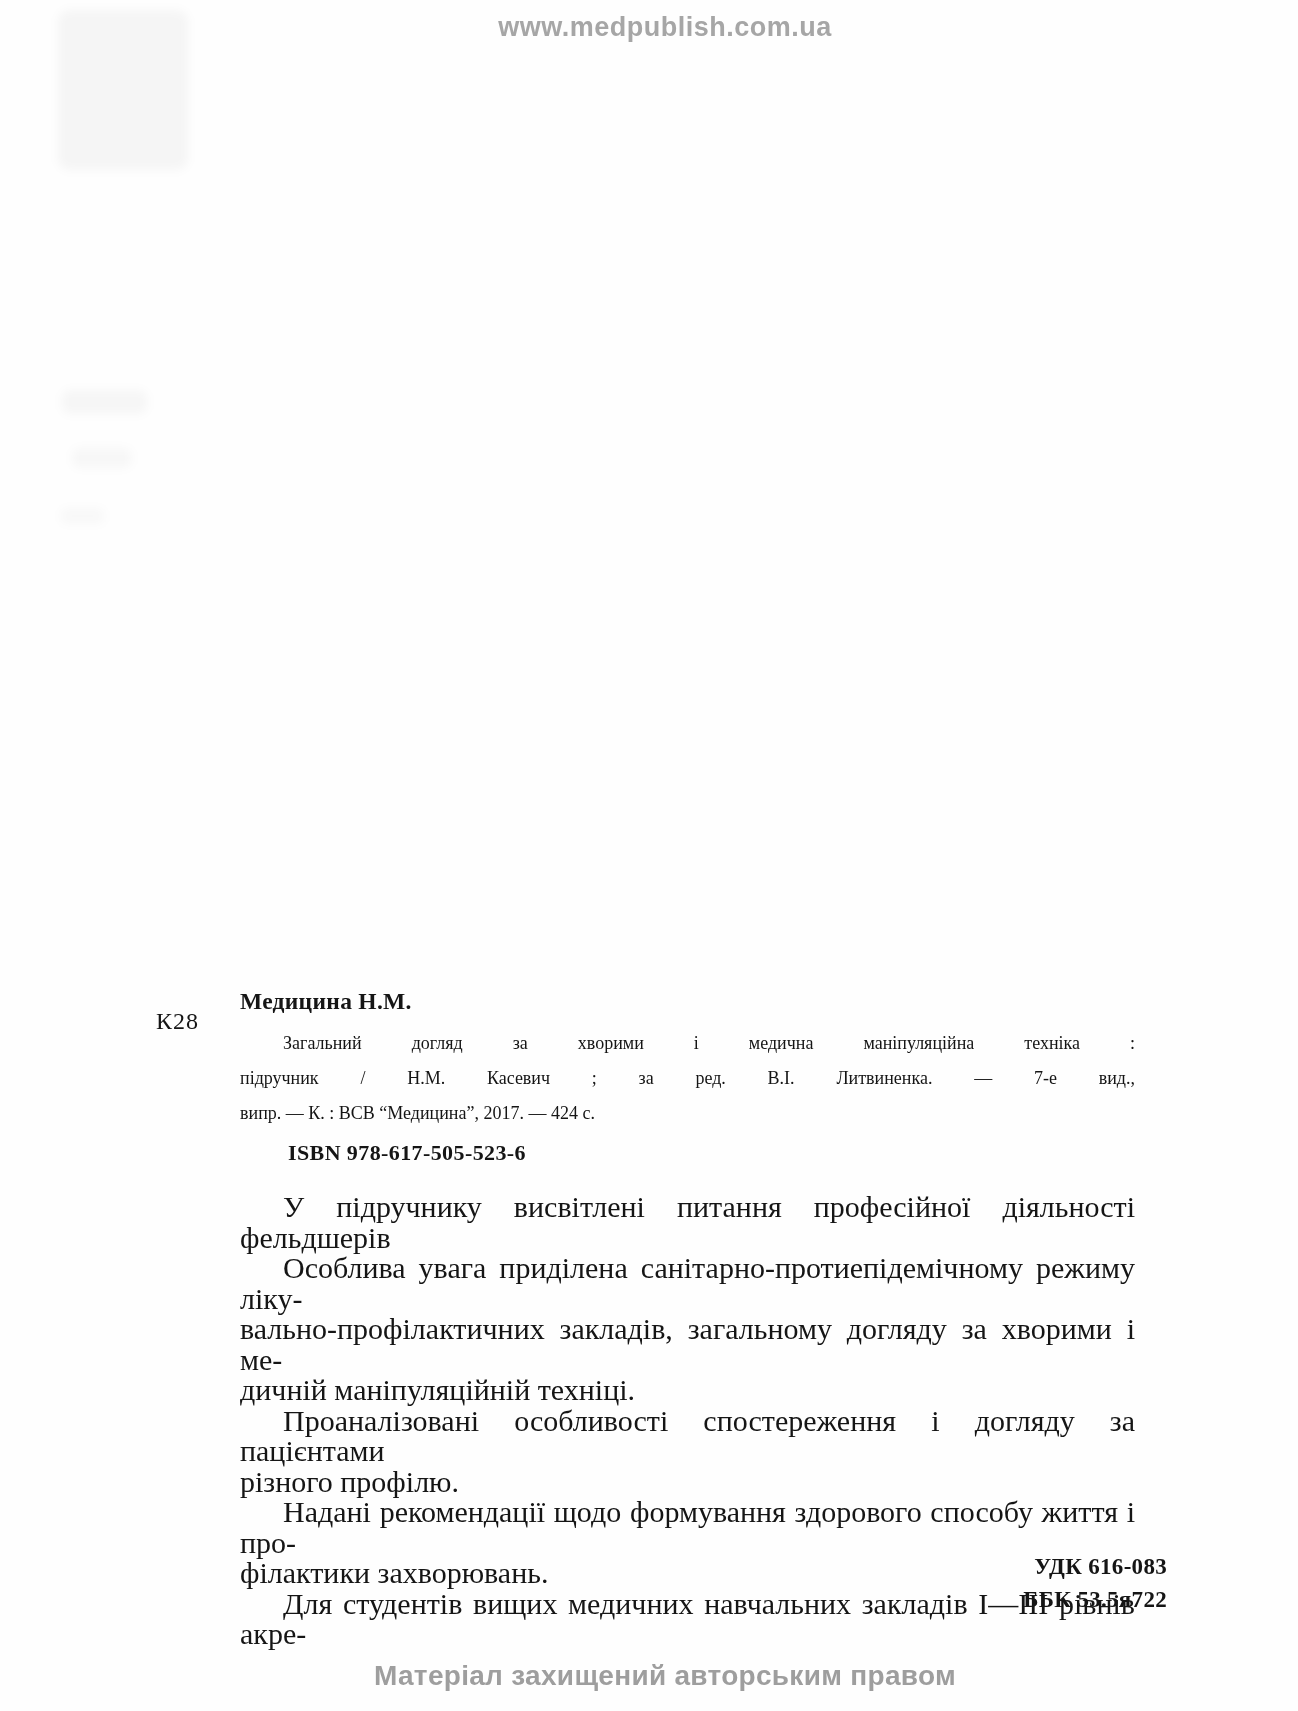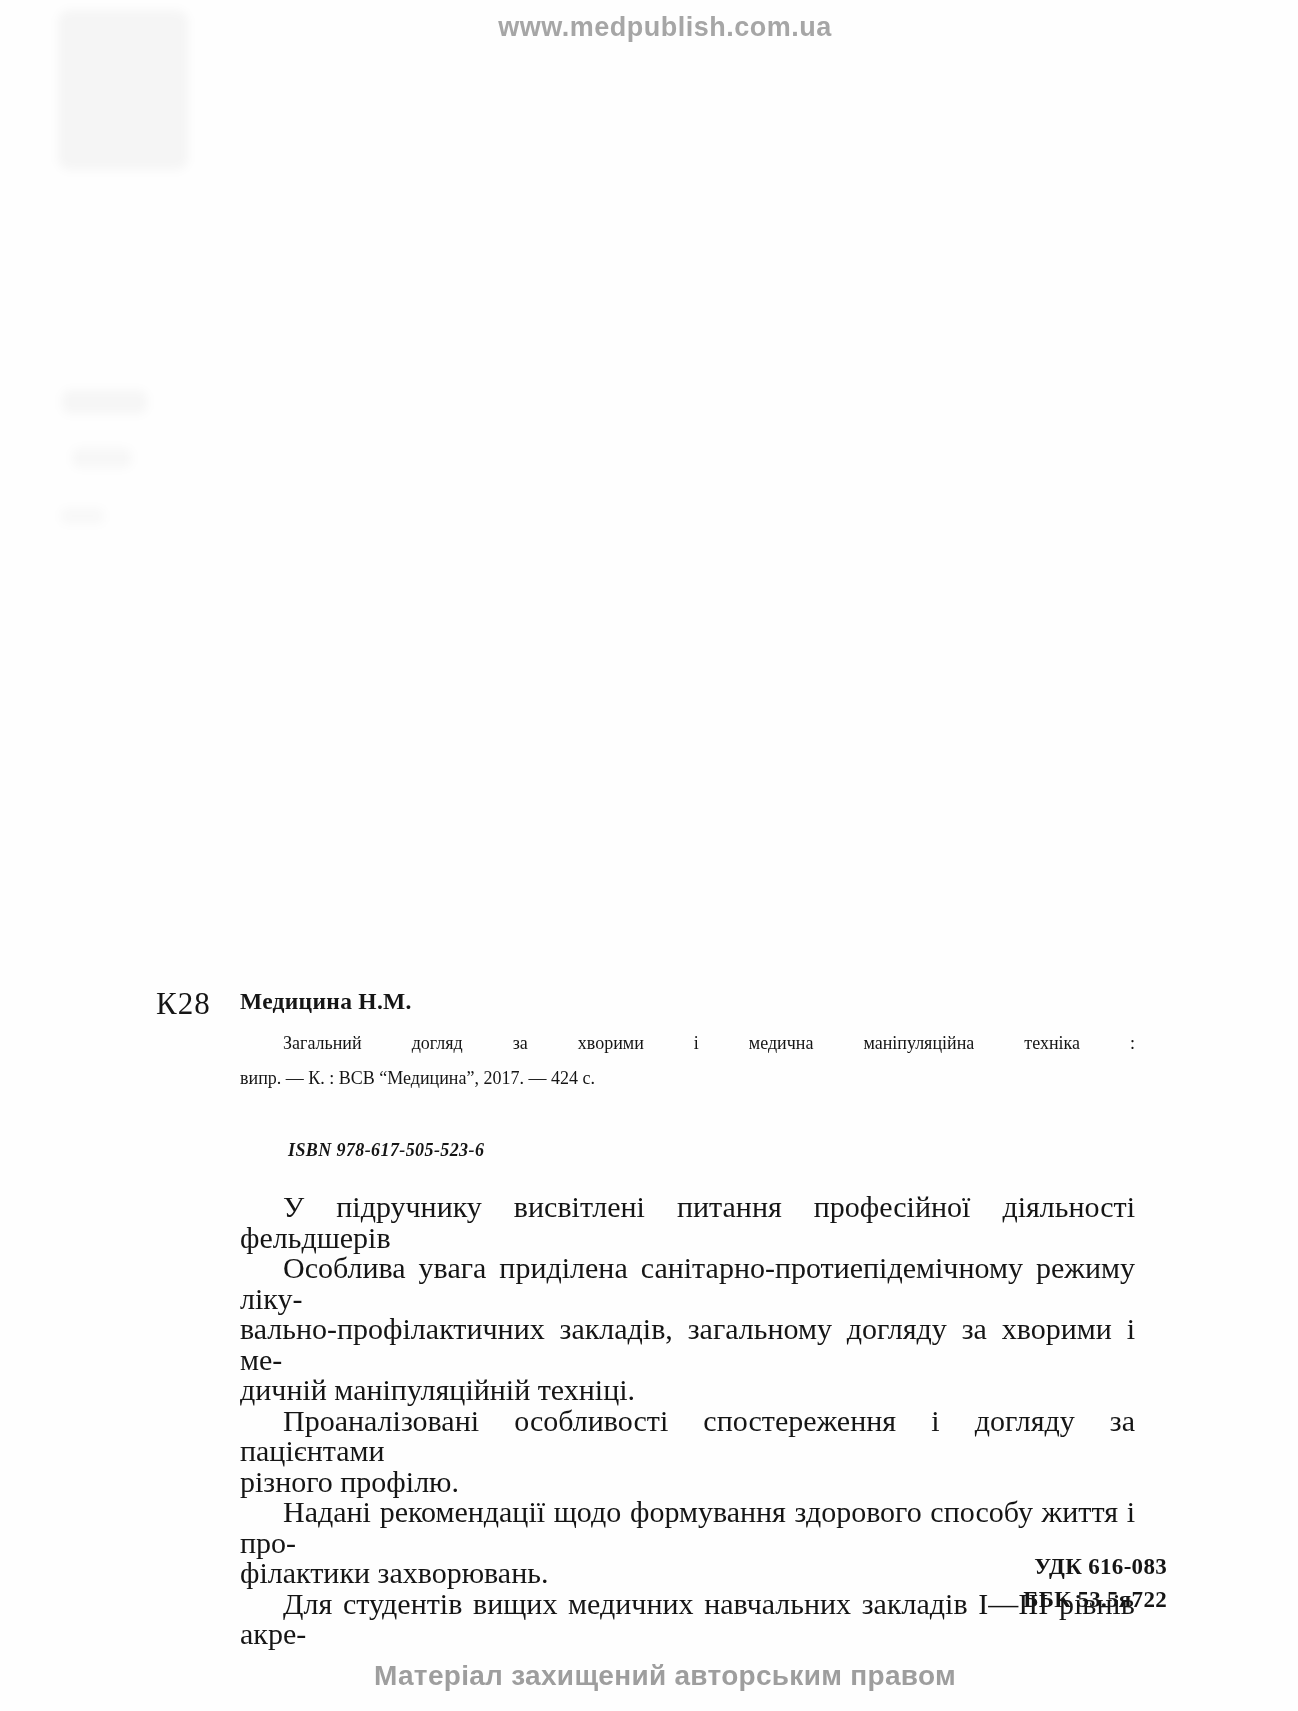--- a/index.html
+++ b/index.html
@@ -37,31 +37,31 @@
     font-weight: bold; font-size: 28px; letter-spacing: 0.3px;
     color: #9e9e9e;
   }
 
   
   .author-line {
     position: absolute; left: 240px; top: 988px;
     font-size: 23.5px; font-weight: bold; letter-spacing: 0.3px;
   }
   .index-code {
-    position: absolute; left: 156px; top: 986px;
-    font-size: 31px; letter-spacing: 1px;
+    position: absolute; left: 156px; top: 1008px;
+    font-size: 24px; letter-spacing: 1px;
   }
   .bib-block {
     position: absolute; left: 240px; top: 1026px; width: 895px;
     font-size: 18px; line-height: 35px;
   }
   .bib-block .jline:first-child { text-indent: 43px; }
   .isbn-line {
     position: absolute; left: 288px; top: 1140px;
-    font-size: 18px; font-weight: bold; letter-spacing: 0.4px; font-style: italic;
+    font-size: 22px; font-weight: bold; letter-spacing: 0.4px;
   }
 
   
   .annotation {
     position: absolute; left: 240px; top: 1192px; width: 895px;
     font-size: 30px; line-height: 30.5px;
   }
   .para .jline:first-child { text-indent: 43px; }
 
   
@@ -87,20 +87,21 @@
   <div class="artifact a4"></div>
 
   <div class="header-url">www.medpublish.com.ua</div>
 
   <div class="author-line">Медицина Н.М.</div>
 
   <div class="index-code">К28</div>
 
   <div class="bib-block">
       <div class="jline">Загальний догляд за хворими і медична маніпуляційна техніка :</div>
+      <div class="jline">підручник / Н.М. Касевич ; за ред. В.І. Литвиненка. — 7-е вид.,</div>
       <div class="jline jline-last">випр. — К. : ВСВ “Медицина”, 2017. — 424 с.</div>
     </div>
 
   <div class="isbn-line">ISBN 978-617-505-523-6</div>
 
   <div class="annotation">
     <div class="para">
         <div class="jline">У підручнику висвітлені питання професійної діяльності фельдшерів</div>
       </div>
     <div class="para">

